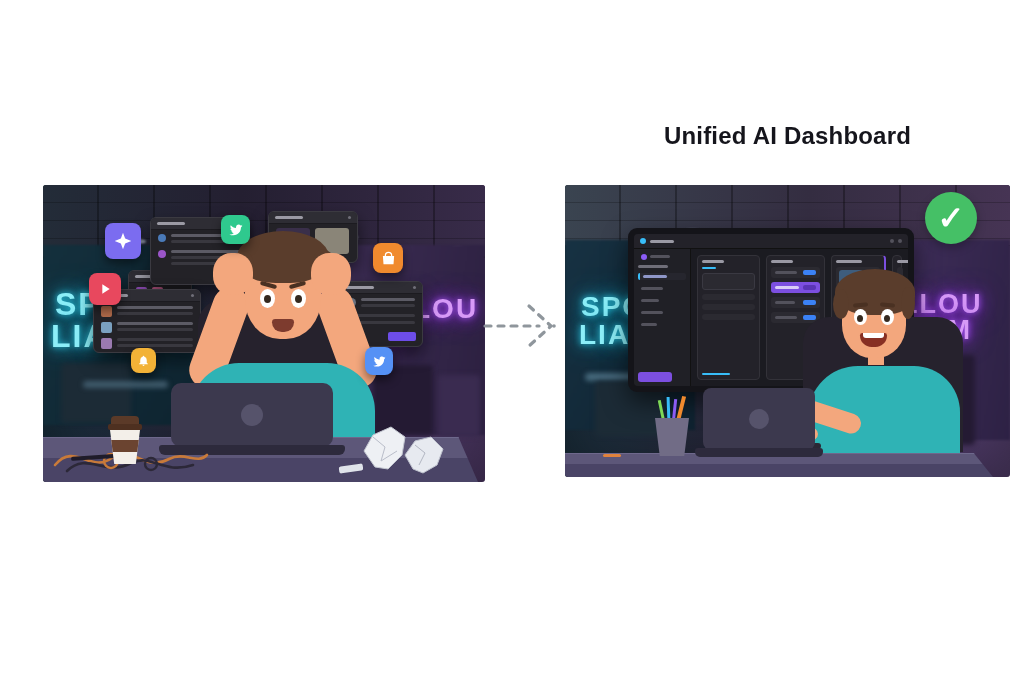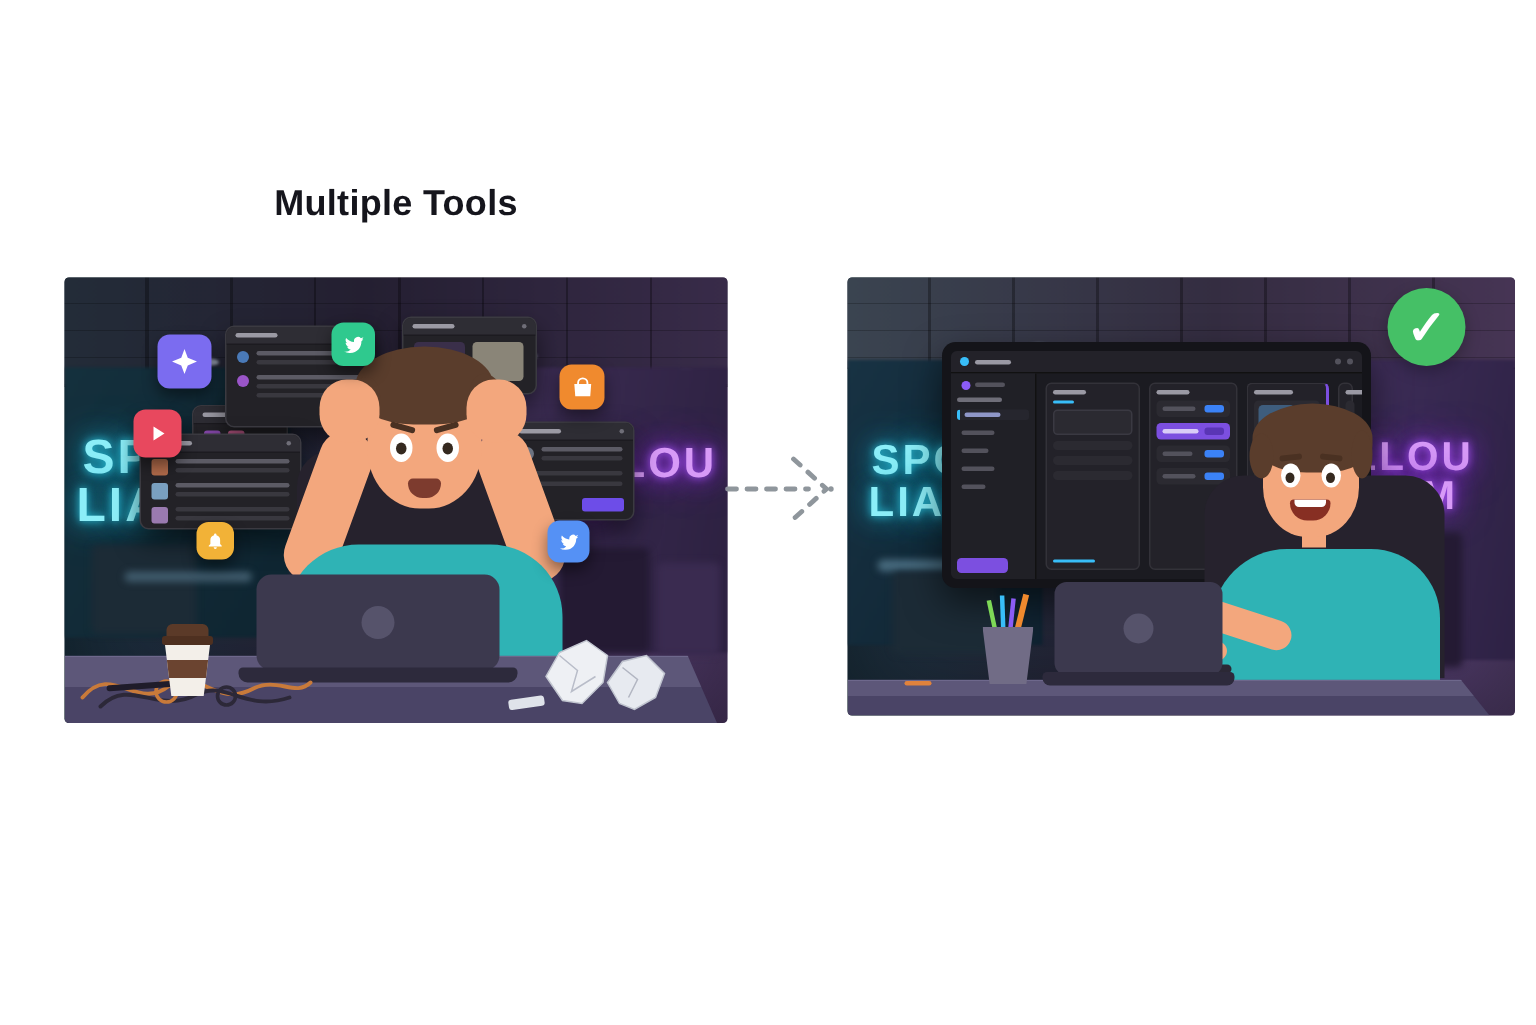--- a/index.html
+++ b/index.html
@@ -83,21 +83,21 @@
   .sw{width:5px;height:5px;border-radius:1px;}
   .badge-check{position:absolute;width:52px;height:52px;border-radius:50%;z-index:10;
       display:flex;align-items:center;justify-content:center;color:#fff;font-size:32px;
       font-weight:700;box-shadow:0 4px 10px rgba(0,0,0,.25);}
 </style>
 </head>
 <body>
 
 <div class="canvas">
 
-  <div class="title" style="left:43px;width:442px;">Multiple Tools</div>
+  <div class="title" style="left:565px;width:445px;">Unified AI Dashboard</div>
 
   <div class="scene scene-left">
     <div class="ceiling ceil-l">
       <div class="grid"></div>
     </div>
     <div class="light" style="left:88px;top:54px;width:15px;height:5px;"></div>
     <div class="light" style="left:300px;top:50px;width:15px;height:5px;"></div>
     <div class="light" style="left:408px;top:62px;width:13px;height:5px;"></div>
 
     <div class="wall" style="left:0;top:60px;width:150px;height:180px;background:linear-gradient(120deg,#14303d,#0e2430);"></div>

